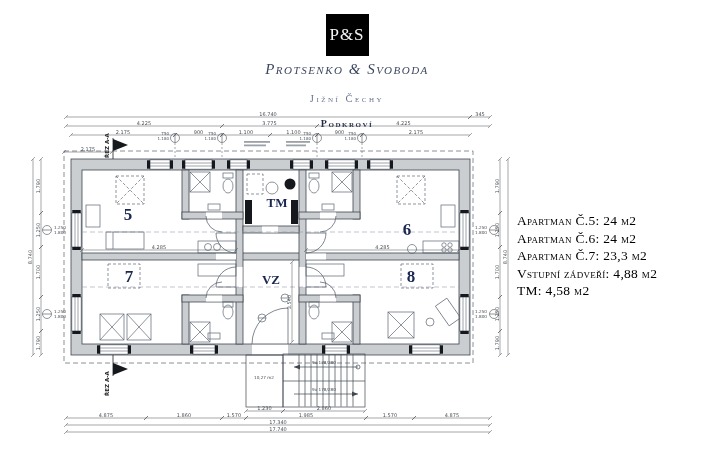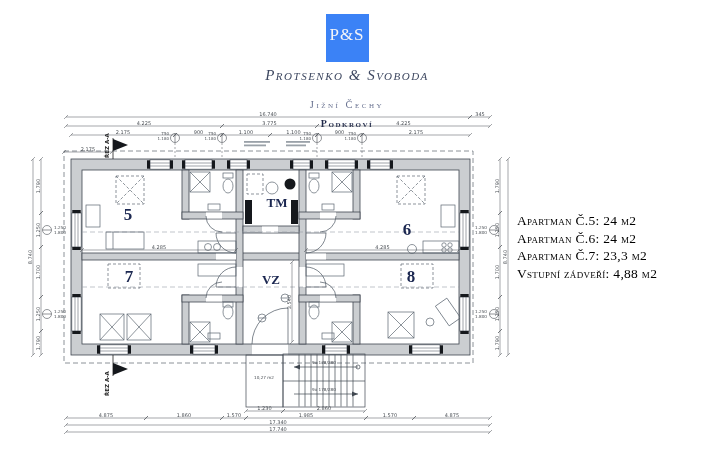--- a/index.html
+++ b/index.html
@@ -1,24 +1,24 @@
 <!DOCTYPE html>
 <html><head>
 <meta charset="utf-8">
 <style>
   html,body{margin:0;padding:0;}
   body{width:702px;height:468px;position:relative;background:#ffffff;overflow:hidden;
        font-family:"Liberation Serif",serif;}
   
   .header{position:absolute;left:172px;top:14px;width:350px;text-align:center;}
-  .logo{display:inline-block;width:43px;height:48px;line-height:42px;background:#3b82f6;
+  .logo{display:inline-block;width:43px;height:42px;line-height:42px;background:#000000;
         color:#f5f5f8;font-size:17px;letter-spacing:1px;font-family:"Liberation Serif",serif;}
   .company{margin-top:5px;font-variant:small-caps;font-size:15px;letter-spacing:1.5px;color:#3d4760;font-style:italic;}
   .region{margin-top:15px;font-variant:small-caps;font-size:10.5px;letter-spacing:2.5px;color:#687190;}
-  .floor{margin-top:8px;font-variant:small-caps;font-weight:bold;font-size:10px;letter-spacing:1.5px;color:#1f2849;}
+  .floor{margin-top:14px;font-variant:small-caps;font-weight:bold;font-size:10px;letter-spacing:1.5px;color:#1f2849;}
   
   .legend{position:absolute;left:517px;top:212px;color:#000000;}
   .legend div{font-variant:small-caps;font-size:13.5px;line-height:17.5px;letter-spacing:0.3px;white-space:nowrap;}
   
   #plan-svg{position:absolute;left:0;top:0;}
   .wall{fill:#cbced1;stroke:#3f4750;stroke-width:0.8;}
   .inner{fill:#ffffff;stroke:#3f4750;stroke-width:0.8;}
   .gap{fill:#ffffff;stroke:none;}
   .furn{fill:none;stroke:#5b6570;stroke-width:0.7;}
   .furnd{fill:none;stroke:#5b6570;stroke-width:0.7;stroke-dasharray:3,2;}
@@ -35,20 +35,21 @@
   <div class="company">Protsenko &amp; Svoboda</div>
   <div class="region">Jižní Čechy</div>
   <div class="floor">Podkroví</div>
 </div>
 
 <div class="legend">
   <div>Apartman Č.5: 24 m2</div>
   <div>Apartman Č.6: 24 m2</div>
   <div>Apartman Č.7: 23,3 m2</div>
   <div>Vstupní zádveří: 4,88 m2</div>
+  <div>TM: 4,58 m2</div>
 </div>
 
 <svg id="plan-svg" width="702" height="468" viewBox="0 0 702 468">
   <defs>
     <pattern id="hatch" width="4" height="4" patternUnits="userSpaceOnUse" patternTransform="rotate(45)">
       <rect width="4" height="4" fill="#d6d9db"></rect>
       <line x1="0" y1="0" x2="0" y2="4" stroke="#979da3" stroke-width="1"></line>
     </pattern>
   </defs>
 

